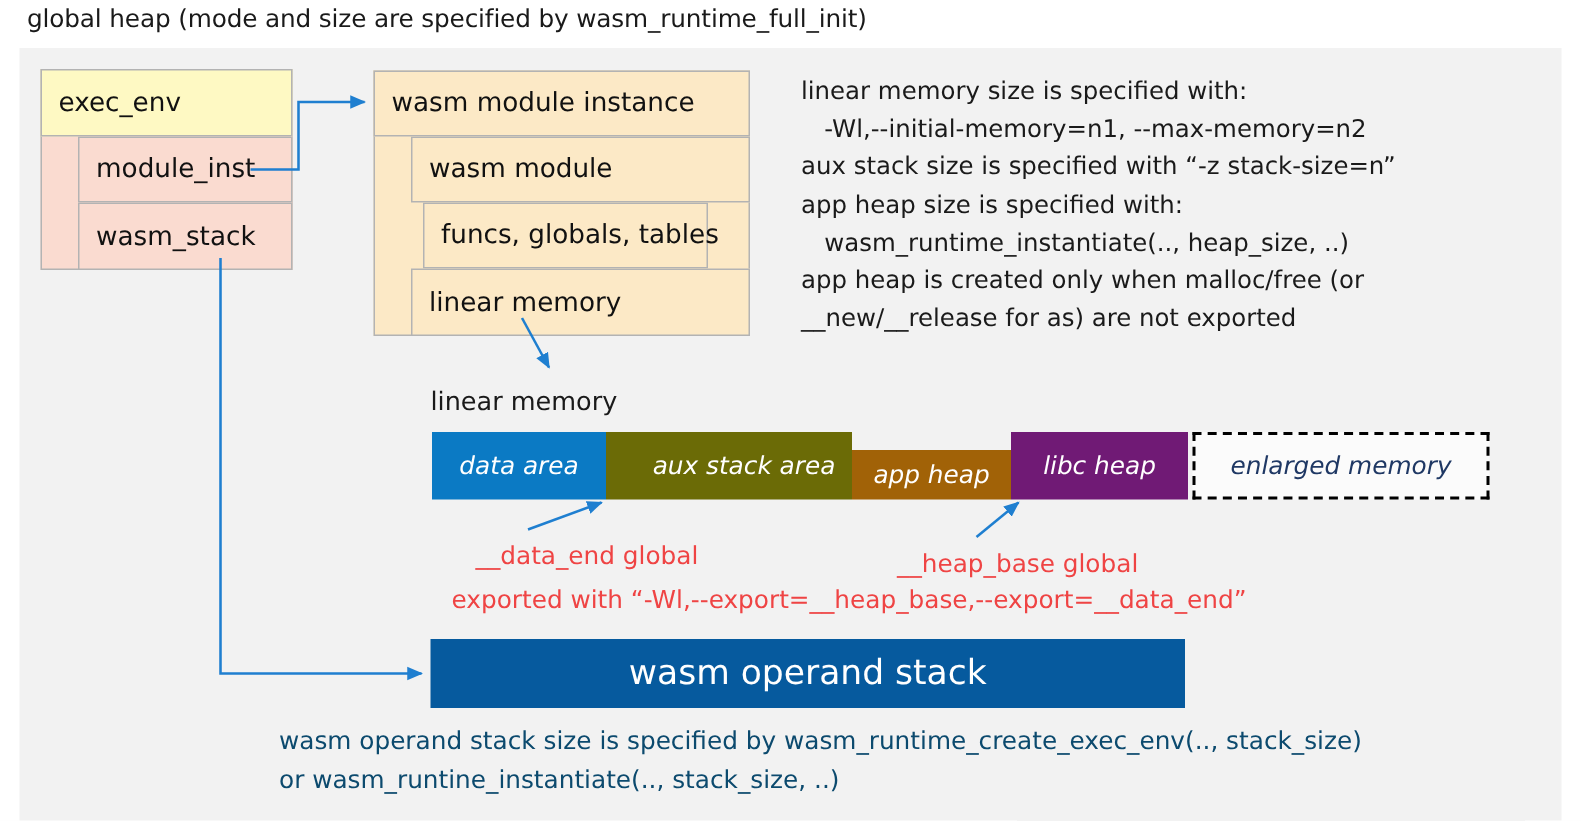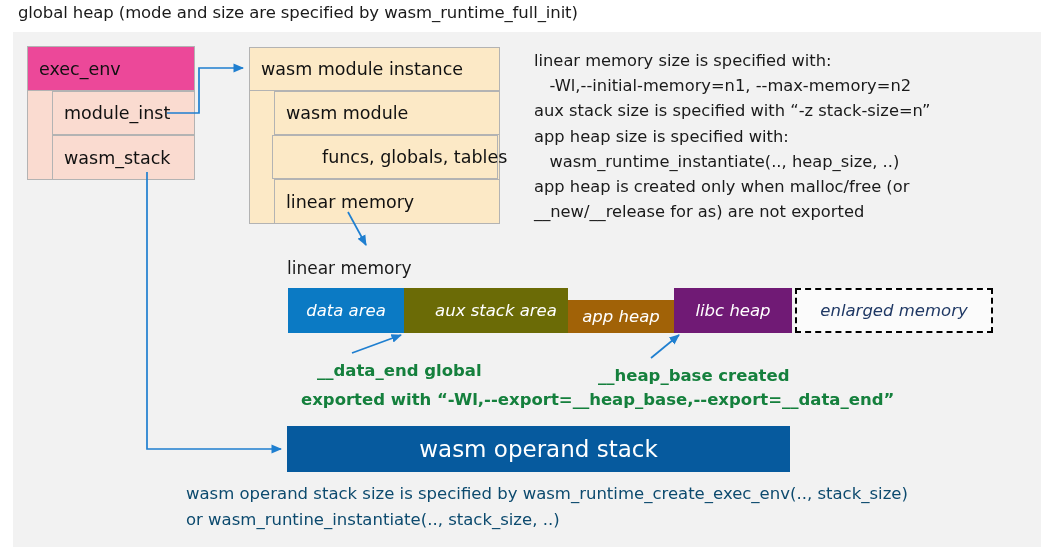--- a/index.html
+++ b/index.html
@@ -48,28 +48,28 @@
     box-sizing: border-box;
     border: 1px solid #b3b3b3;
     display: flex;
     align-items: center;
     font-size: 17.5px;
     color: #111111;
   }
   .srow span { padding-left: 11px; white-space: nowrap; }
 
   .exec-box   { left: 27px;  top: 46px;  width: 168px; height: 134px; background: #fadbd0; }
-  .exec-head  { left: 27px;  top: 46px;  width: 168px; height: 45px;  background: #ec4899; }
+  .exec-head  { left: 27px;  top: 46px;  width: 168px; height: 45px;  background: #fef9c3; }
   .exec-r1    { left: 52px;  top: 91px;  width: 143px; height: 44px;  background: #fadbd0; }
   .exec-r2    { left: 52px;  top: 135px; width: 143px; height: 45px;  background: #fadbd0; }
 
   .mod-box    { left: 249px; top: 47px;  width: 251px; height: 177px; background: #fce9c6; }
   .mod-head   { left: 249px; top: 47px;  width: 251px; height: 44px;  background: #fce9c6; }
   .mod-r1     { left: 274px; top: 91px;  width: 226px; height: 44px;  background: #fce9c6; }
-  .mod-r2     { left: 272px; top: 135px; width: 226px; height: 44px;  background: #fce9c6; padding-left: 38px; }
+  .mod-r2     { left: 282px; top: 135px; width: 190px; height: 44px;  background: #fce9c6; }
   .mod-r3     { left: 274px; top: 179px; width: 226px; height: 45px;  background: #fce9c6; }
 
   
   .note-right {
     position: absolute;
     left: 534px;
     top: 48px;
     font-size: 16.3px;
     line-height: 25.2px;
     color: #1a1a1a;
@@ -122,24 +122,23 @@
     justify-content: center;
     color: #ffffff;
     font-size: 23px;
     white-space: nowrap;
   }
 
   
   .ann {
     position: absolute;
     font-size: 16.5px;
-    color: #15803d;
+    color: #ef4444;
     white-space: nowrap;
     line-height: 25px;
-    font-weight: bold;
   }
   .ann-data-end  { left: 317px; top: 358px; }
   .ann-heap-base { left: 598px; top: 363px; }
   .ann-exported  { left: 301px; top: 387px; }
   .note-bottom {
     position: absolute;
     left: 186px;
     top: 481px;
     font-size: 16.5px;
     line-height: 26px;
@@ -209,21 +208,21 @@
     </div>
     <div class="seg" style="width: 118px; background: #701a75; justify-content: center;">
       <span>libc heap</span>
     </div>
     <div class="seg enlarged" style="width: 198px;">
       <span>enlarged memory</span>
     </div>
   </div>
 
   <div class="ann ann-data-end">__data_end global</div>
-  <div class="ann ann-heap-base">__heap_base created</div>
+  <div class="ann ann-heap-base">__heap_base global</div>
   <div class="ann ann-exported">exported with “-Wl,--export=__heap_base,--export=__data_end”</div>
 
   <div class="opstack" style="background: rgb(6, 90, 158);">
     <span>wasm operand stack</span>
   </div>
 
   <div class="note-bottom">wasm operand stack size is specified by wasm_runtime_create_exec_env(.., stack_size)
 or wasm_runtine_instantiate(.., stack_size, ..)</div>
 
   <svg class="overlay" viewBox="0 0 1054 547">

